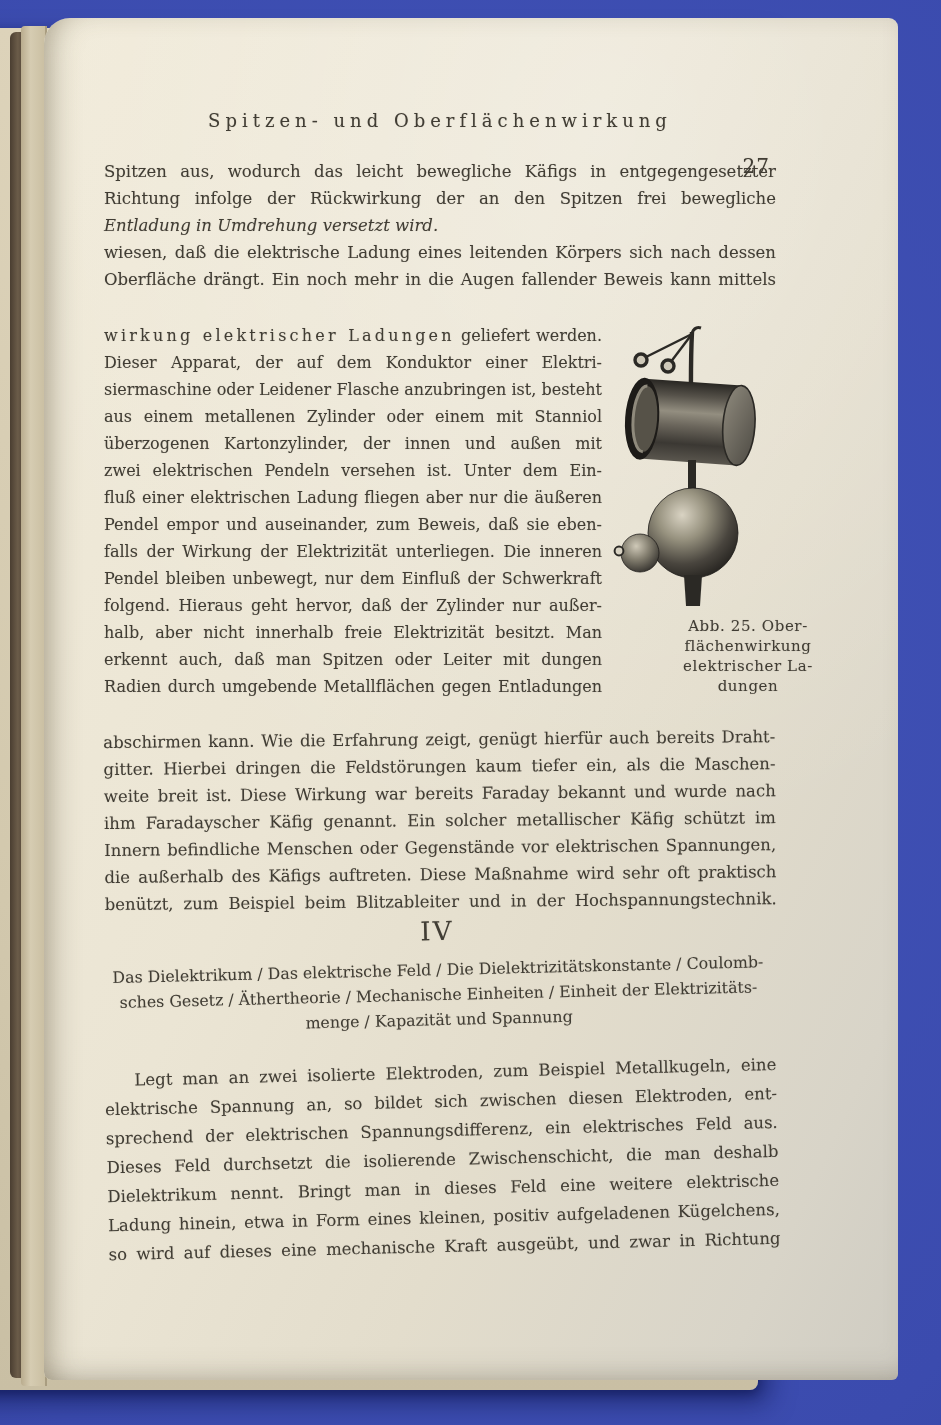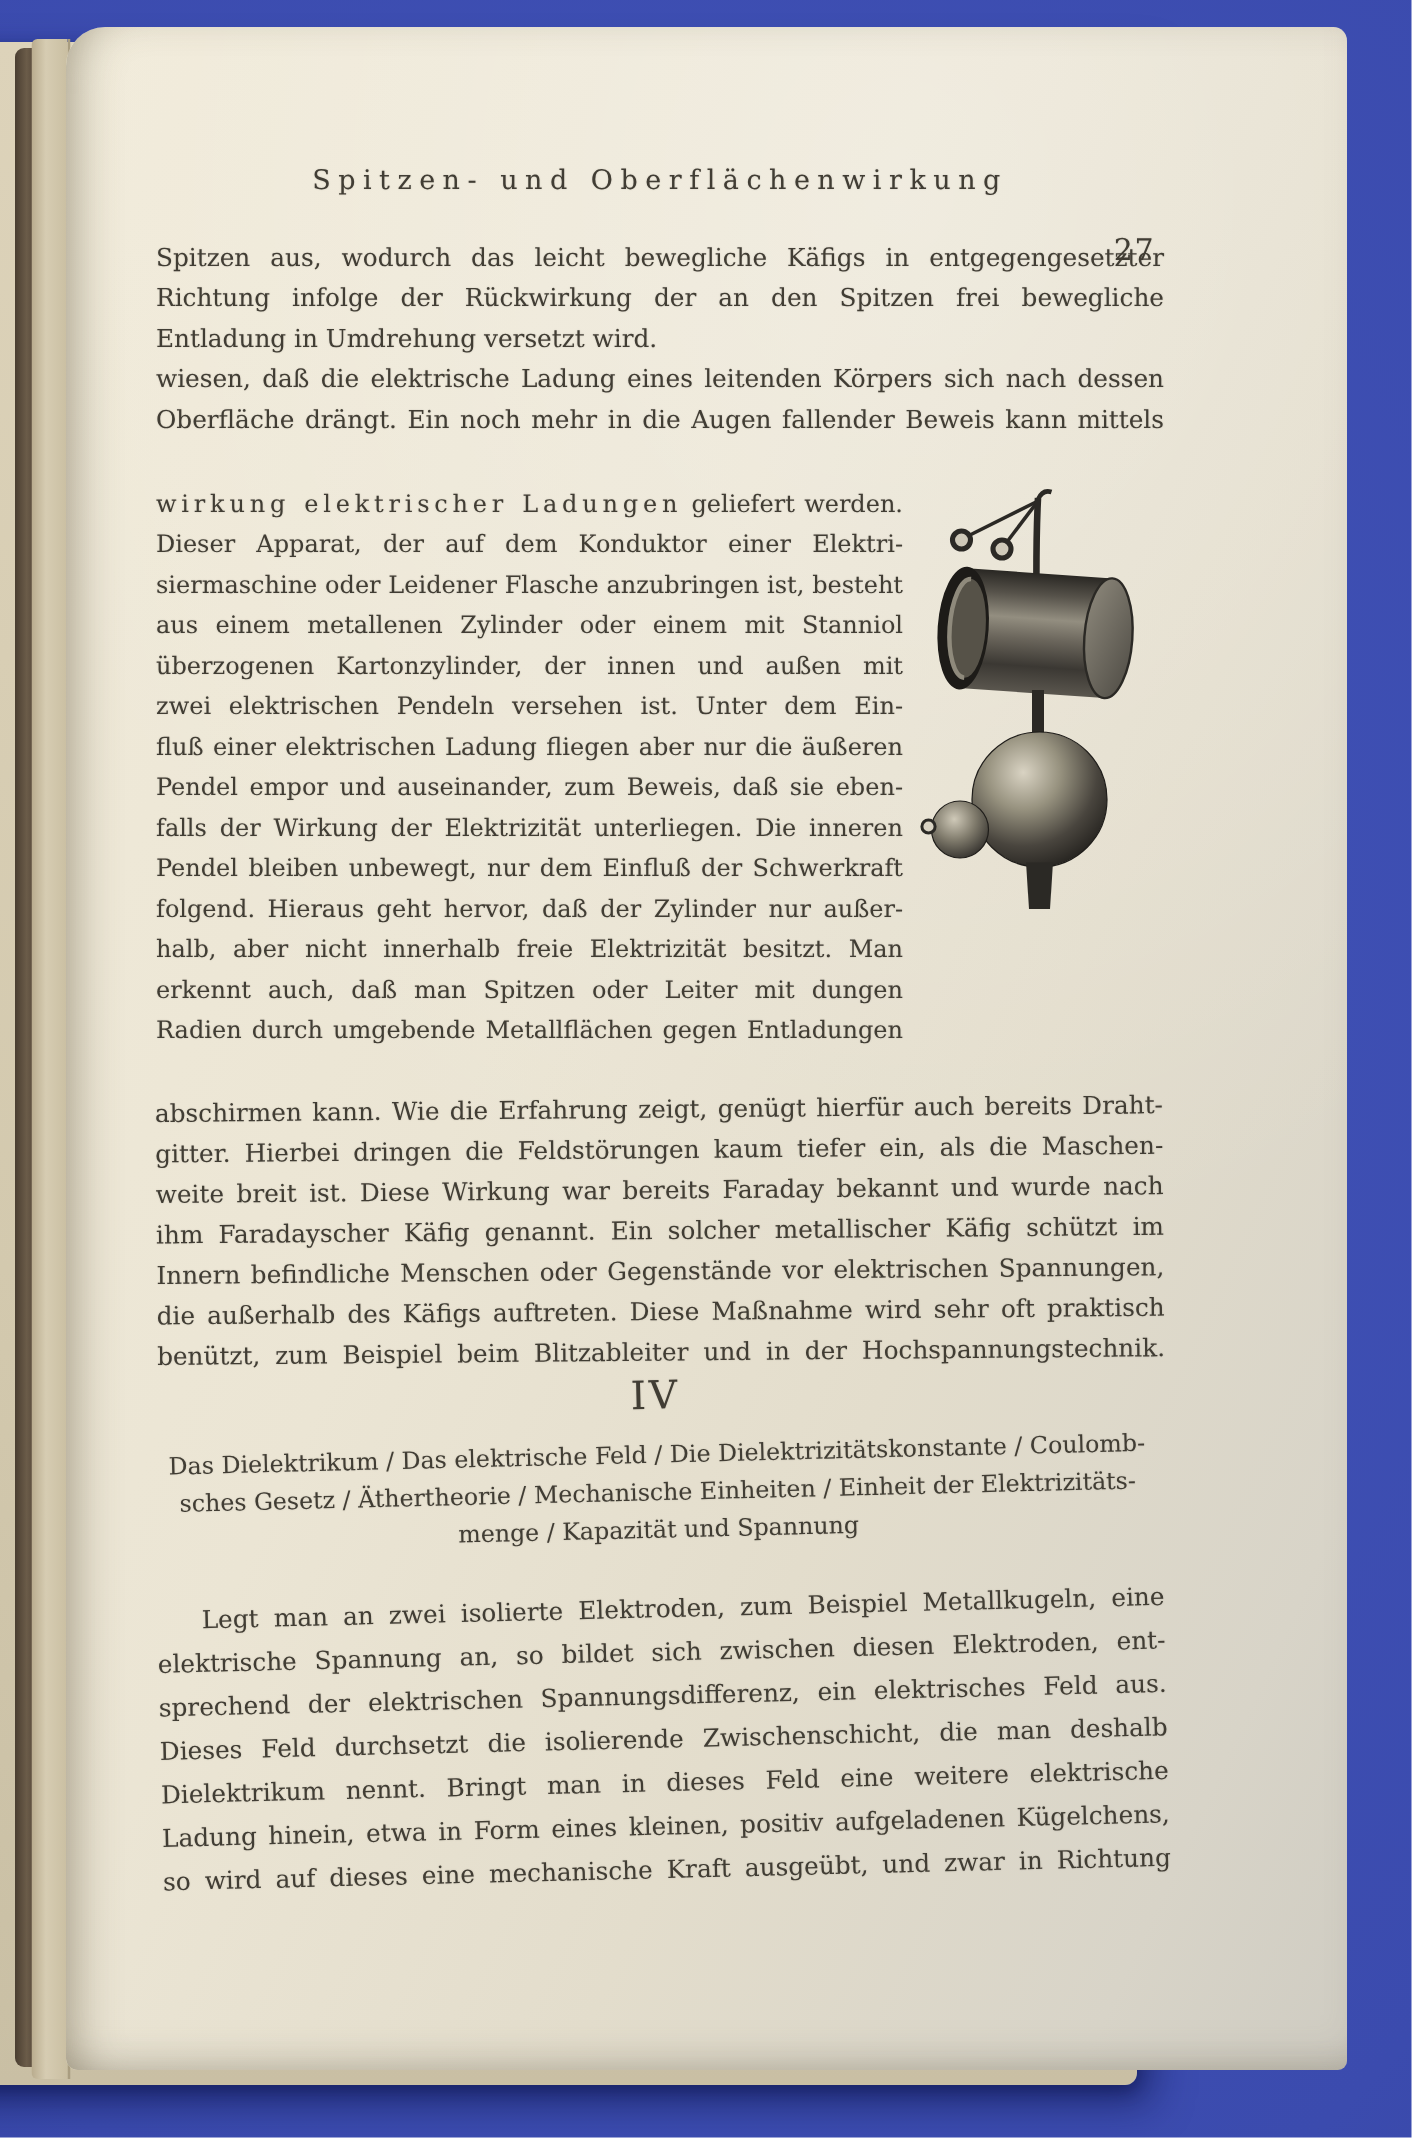--- a/index.html
+++ b/index.html
@@ -32,21 +32,21 @@
       radial-gradient(120% 90% at 65% 8%, rgba(255,255,255,.28), rgba(255,255,255,0) 60%),
       linear-gradient(115deg,#f1ebda 0%,#ebe5d4 40%,#e3ddcc 65%,#d8d4c8 88%,#cfccc2 100%);
     border-radius:26px 9px 6px 8px;
     box-shadow:inset 20px 0 30px -14px rgba(100,88,62,.45), inset 0 -18px 30px -18px rgba(100,95,80,.35);
     overflow:hidden;
   }
   .content{position:absolute;left:60px;top:0;width:672px;color:#413d34;
     text-shadow:0 0 1px rgba(65,61,52,.25);}
   
   .ln{white-space:nowrap;text-align:justify;text-align-last:justify;}
-  .ln.end{text-align-last:left;}
+  .ln.end{text-align-last:left;font-style:italic;}
   .ln.indent{text-indent:30px;}
   .sp{letter-spacing:3.2px;}
   .block{position:absolute;left:0;width:672px;font-size:16.5px;line-height:27px;}
   #header-row{position:absolute;top:92px;left:0;width:672px;height:30px;text-align:center;}
   .title{display:inline-block;font-size:18px;letter-spacing:5px;white-space:nowrap;}
   .pagenum{position:absolute;right:6px;top:0;font-size:20px;letter-spacing:1px;margin-top:44px;}
   #p1{top:140px;}
   #p2a{top:221px;}
   #p2b{top:304px;width:498px;font-size:16px;}
   #p2c{top:711px;transform:rotate(-0.5deg);transform-origin:0 50%;}
@@ -161,20 +161,26 @@
           </g>
 
           <rect x="84" y="150" width="8" height="34" fill="#2b2925"></rect>
 
           <circle cx="89" cy="223" r="45" fill="url(#gSphere)" stroke="#1f1d1a" stroke-width="0.8"></circle>
           <circle cx="36" cy="243" r="19" fill="url(#gSmall)" stroke="#1f1d1a" stroke-width="0.8"></circle>
           <circle cx="15" cy="241" r="4.4" fill="#d9d3c3" stroke="#2b2925" stroke-width="2"></circle>
 
           <path d="M80 265 L98 265 L96 296 L82 296 Z" fill="#2b2925"></path>
         </svg>
+        <div id="fig-caption">
+            <div class="cap-ln">Abb. 25. Ober-</div>
+            <div class="cap-ln">flächenwirkung</div>
+            <div class="cap-ln">elektrischer La-</div>
+            <div class="cap-ln">dungen</div>
+          </div>
       </div>
 
       <div id="bottom">
         <div id="section-num">IV</div>
         <div id="subtitle">
             <div class="sub-ln">Das Dielektrikum / Das elektrische Feld / Die Dielektrizitätskonstante / Coulomb-</div>
             <div class="sub-ln">sches Gesetz / Äthertheorie / Mechanische Einheiten / Einheit der Elektrizitäts-</div>
             <div class="sub-ln">menge / Kapazität und Spannung</div>
           </div>
         <div id="p3">

